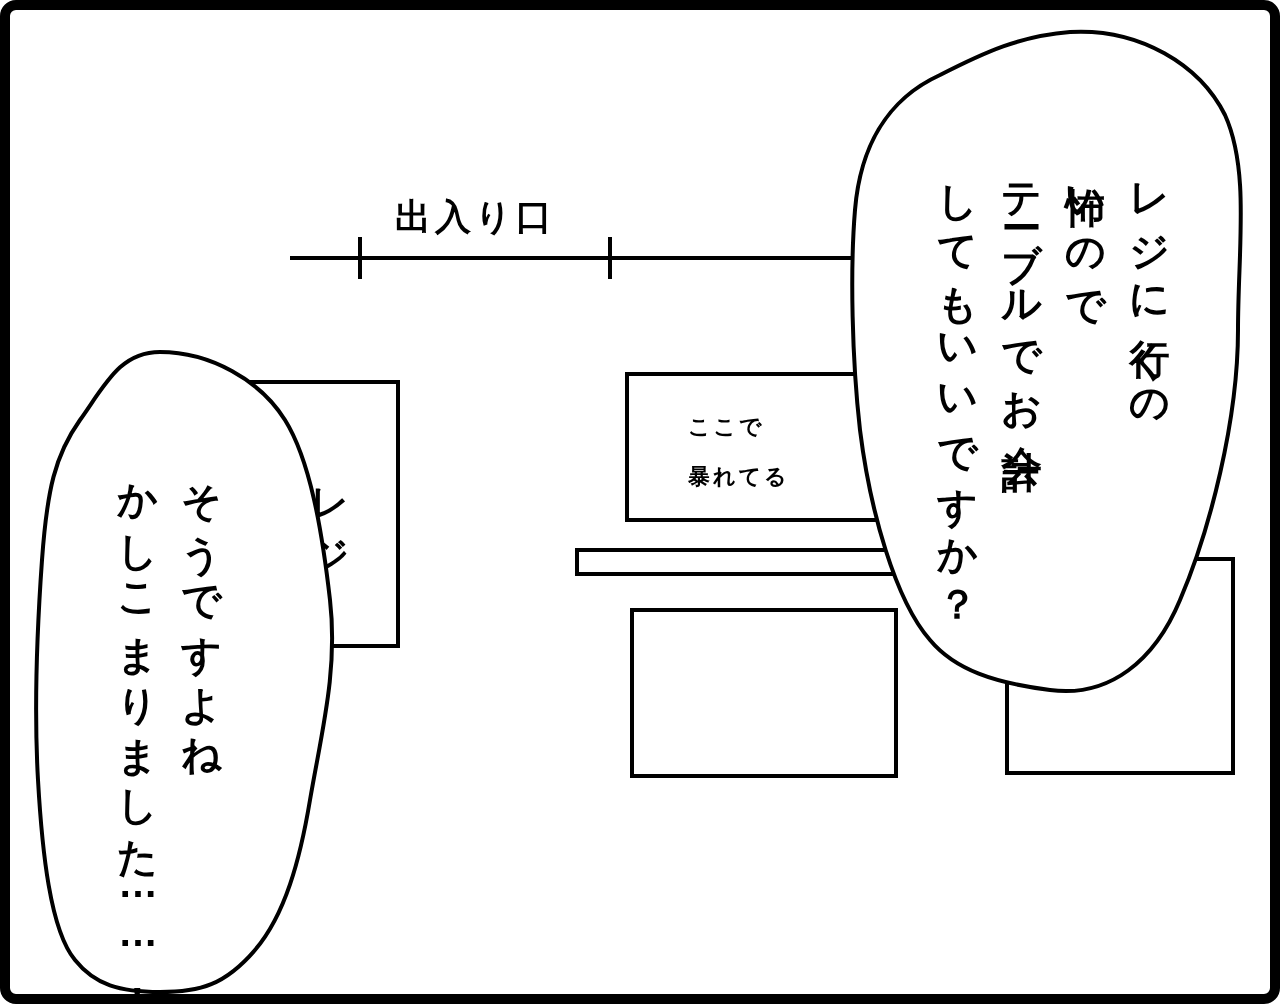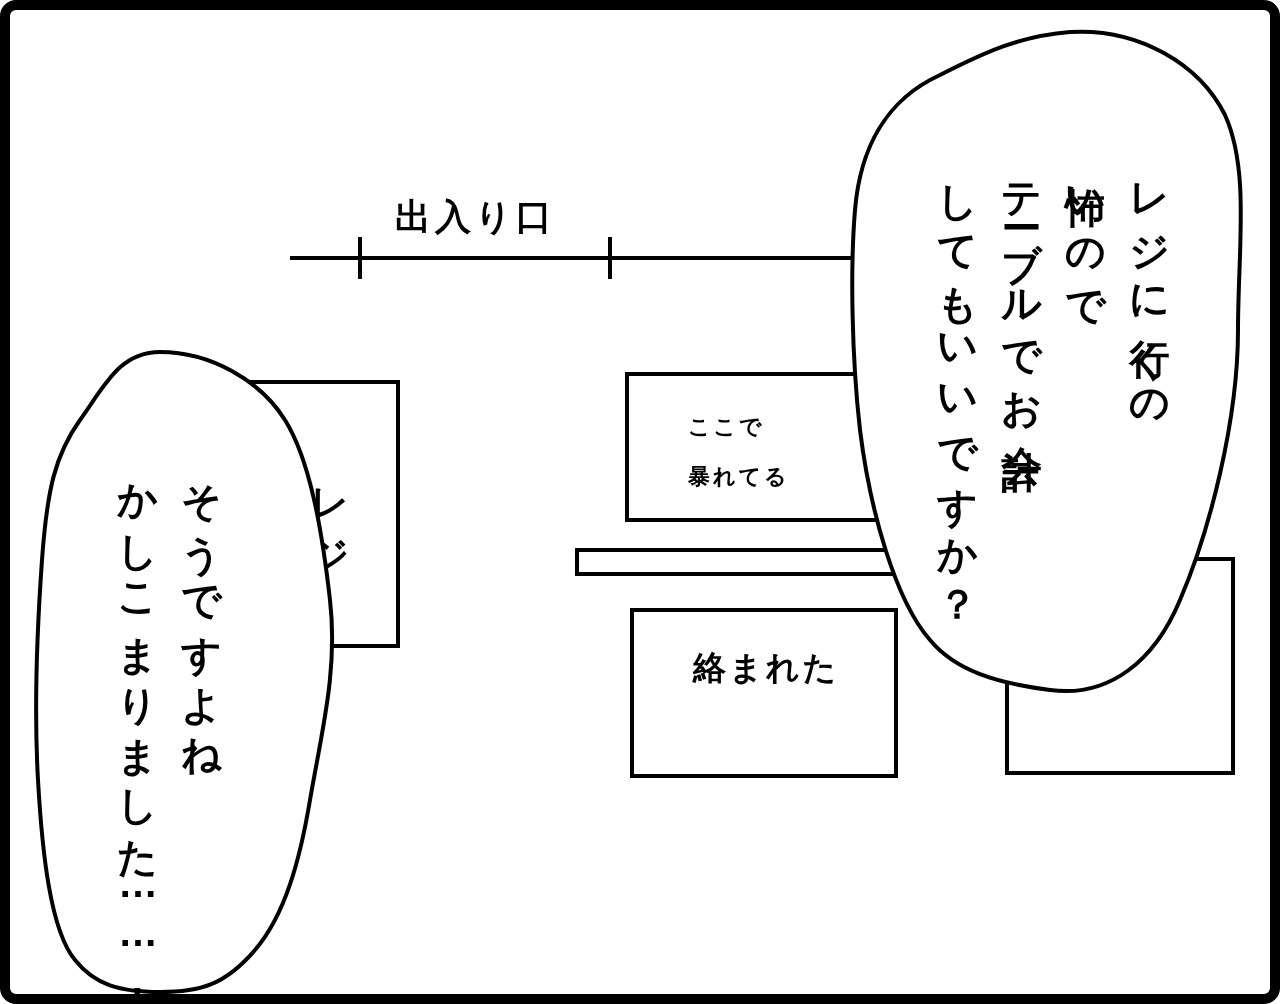--- a/index.html
+++ b/index.html
@@ -92,21 +92,20 @@
   <div class="abs rect rowdy-box"></div>
   <div class="abs rowdy-text">
     <div>ここで</div>
     <div>暴れてる</div>
   </div>
 
   <div class="abs rect table-bar"></div>
 
   <div class="abs rect customer-box"></div>
   <div class="abs customer-text">
-    <div>絡まれた</div>
   </div>
 
   <div class="abs rect right-table-box"></div>
 
   <svg class="abs bubble-layer" width="1260" height="984" viewBox="0 0 1260 984">
     <path d="M 1060 22
          C 1130 18, 1190 55, 1215 105
          C 1240 160, 1228 240, 1228 320
          C 1228 410, 1200 520, 1170 590
          C 1145 650, 1100 688, 1040 680

